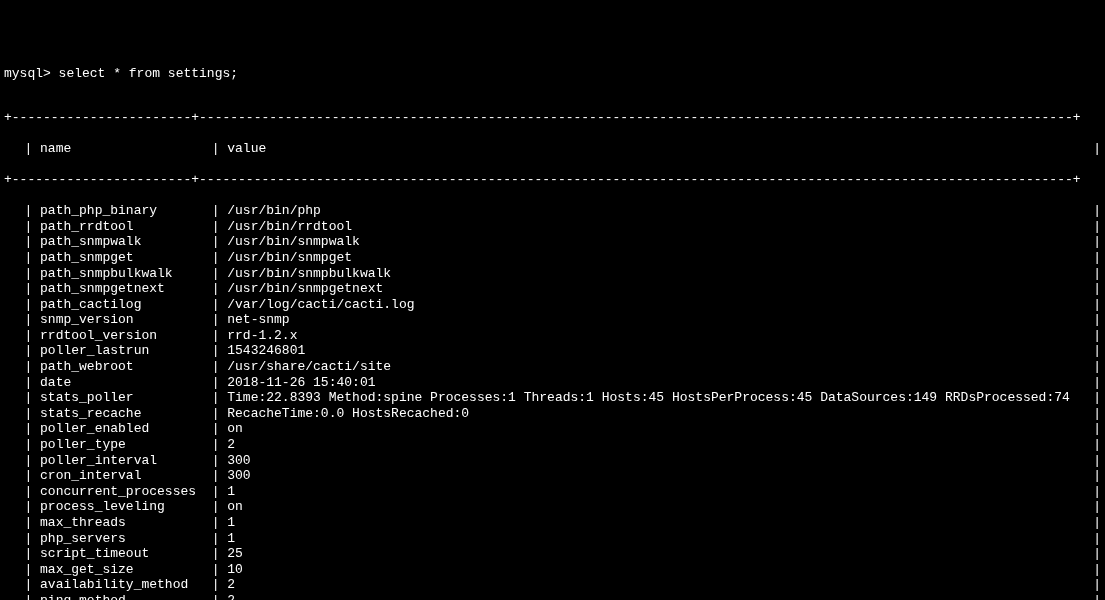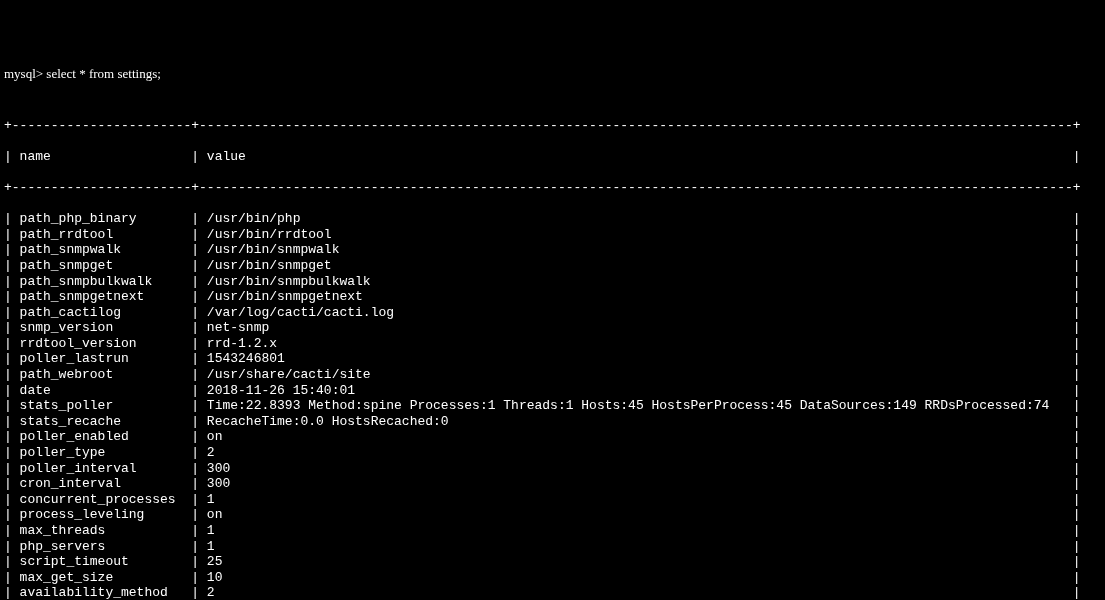--- a/index.html
+++ b/index.html
@@ -13,28 +13,28 @@
       font-family: 'Courier New', Consolas, monospace;
       font-size: 13px;
       line-height: 1.2;
       padding: 4px;
       width: 1105px;
       height: 600px;
       overflow: hidden;
       white-space: pre;
     }
     .prompt-line {
-      margin-bottom: 20px;
-      font-family: Liberation Serif, serif;
+      margin-bottom: 12px;
     }
     .separator {
       letter-spacing: 0;
     }
     .row {
       display: block;
+      text-align: right;
     }
   </style>
 </head>
 <body>
 
 
 
 <div class="prompt-line">mysql&gt; select * from settings;</div>
 <div class="separator" id="sep1">+-----------------------+----------------------------------------------------------------------------------------------------------------+</div>
 <div class="row" id="header-row">| name                  | value                                                                                                          |</div>

